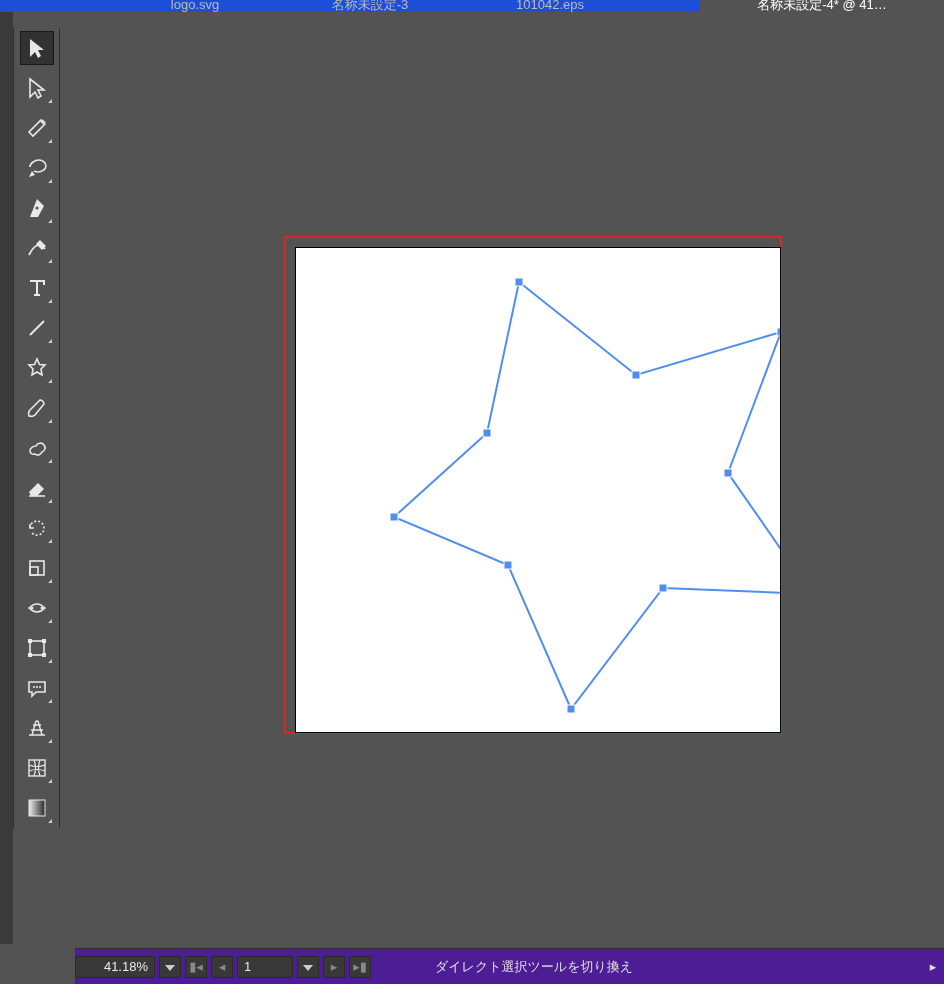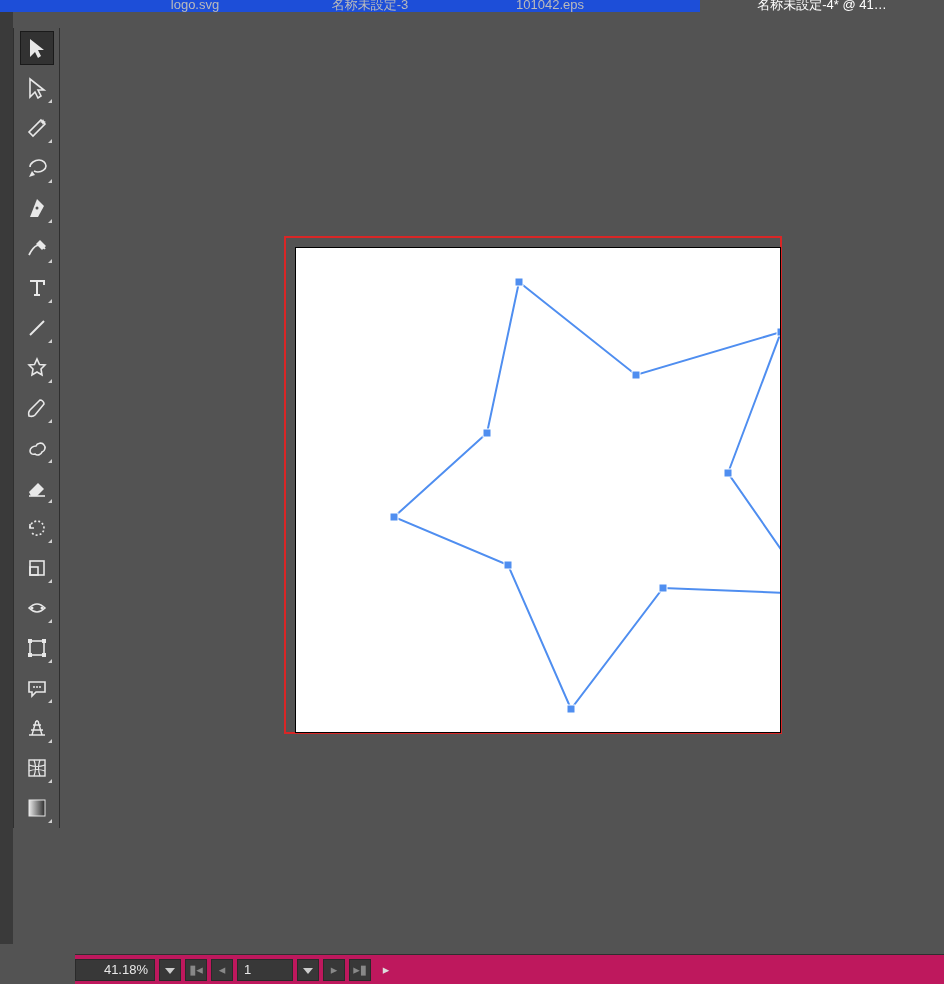--- a/index.html
+++ b/index.html
@@ -27,21 +27,21 @@
     border-left:4px solid transparent; border-bottom:4px solid #d0d0d0;
   }
 
   
   .canvas-area { position:absolute; left:75px; right:0; top:12px; bottom:40px; background:#535353; }
   .selection-rect { position:absolute; border:2px solid #d92626; }
   .artboard { position:absolute; background:#fff; outline:1px solid #000; box-shadow:0 0 0 1px #000; }
   .artboard svg { position:absolute; inset:0; }
 
   
-  .status { position:absolute; left:75px; right:0; bottom:0; height:30px; background:#be185d;
+  .status { position:absolute; left:75px; right:0; bottom:0; height:36px; background:#4c1d95;
             border-top:1px solid #2f2f2f; display:flex; align-items:center; font-size:13px; }
   .status .box { height:22px; background:#383838; border:1px solid #2a2a2a; display:flex; align-items:center; margin-right:4px; }
   .status .zoom { width:80px; padding:0 6px; justify-content:flex-end; }
   .status .dd { width:22px; justify-content:center; }
   .status .navbtn { width:22px; justify-content:center; color:#888; }
   .status .artnum { width:56px; padding:0 6px; }
   .status .tip { flex:1; padding-left:60px; color:#e0e0e0; }
   .status .endarr { width:22px; text-align:center; color:#ddd; }
 
   .chev::before { content:""; display:inline-block; width:0;height:0;
@@ -232,14 +232,15 @@
       <span class="chev"></span>
     </div>
   <div class="box navbtn">▮◂</div>
   <div class="box navbtn">◂</div>
   <div class="box artnum">1</div>
   <div class="box dd">
       <span class="chev"></span>
     </div>
   <div class="box navbtn">▸</div>
   <div class="box navbtn">▸▮</div>
+  <div class="tip">ダイレクト選択ツールを切り換え</div>
   <div class="endarr">▸</div>
 </div>
 
 </body></html>

